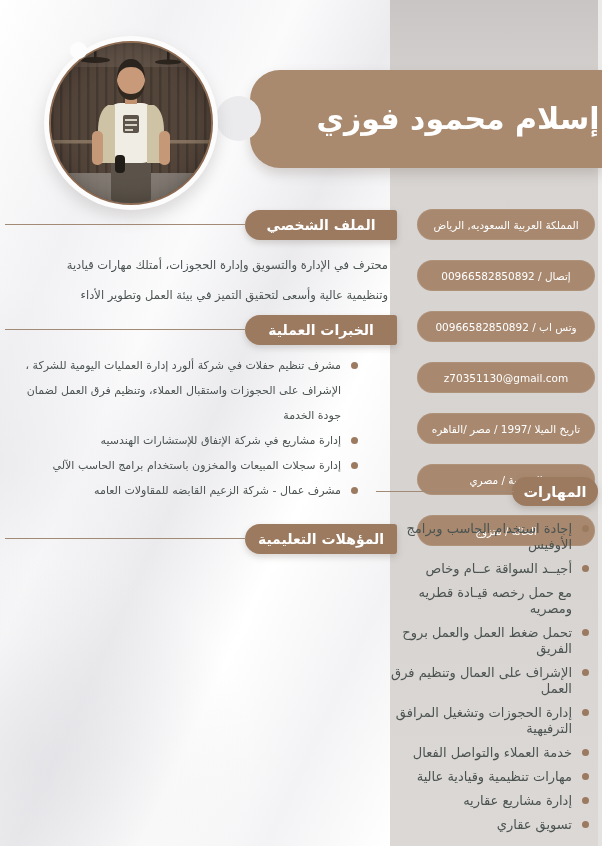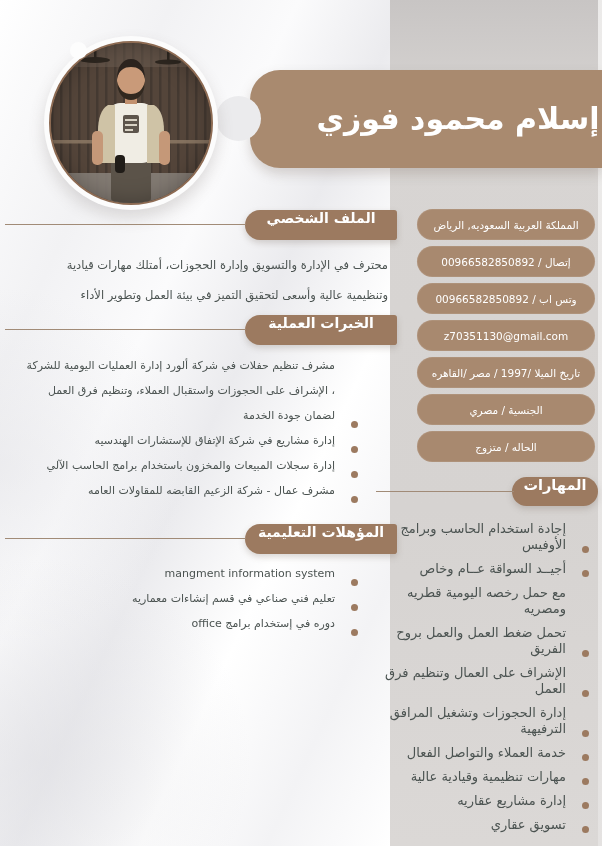--- a/index.html
+++ b/index.html
@@ -41,47 +41,47 @@
   }
   .photo-ring{
     position:absolute;top:5px;left:5px;right:5px;bottom:5px;border-radius:50%;
     border:2px solid #8d6b53;overflow:hidden;background:#4e4036;
   }
   .photo-ring svg{display:block;width:100%;height:100%;}
   .photo-ring::after{content:'';position:absolute;top:0;left:0;right:0;bottom:0;border-radius:50%;
     box-shadow:inset 0 0 22px rgba(0,0,0,.28);}
   .photo-dot{position:absolute;top:42px;left:70px;width:17px;height:17px;border-radius:50%;background:#fdfdfd;}
   
-  .pills{position:absolute;top:209px;right:7px;width:178px;display:flex;flex-direction:column;gap:6px;}
+  .pills{position:absolute;top:209px;right:7px;width:178px;display:flex;flex-direction:column;gap:20px;}
   .pill{
     height:31px;background:var(--pill);border-radius:17px;color:#fff;
     font-size:10.5px;display:flex;align-items:center;justify-content:center;
     padding:0 10px;text-align:center;white-space:nowrap;
     box-shadow:inset 0 0 0 1px rgba(255,255,255,.08);
   }
   
   .ribbon{
     position:absolute;background:var(--ribbon);color:#fff;font-weight:bold;
-    display:flex;align-items:flex-start;justify-content:center;
+    display:flex;align-items:center;justify-content:center;
     box-shadow:0 3px 6px rgba(110,95,82,.25);
   }
   .sec-ribbon{right:205px;width:152px;height:30px;font-size:14px;border-radius:16px 3px 3px 16px;}
   .skills-ribbon{right:4px;width:86px;height:29px;font-size:14.5px;border-radius:15px;}
   .hline{position:absolute;height:1px;background:var(--line);}
   .profile-ribbon{top:210px;} .profile-line{top:224px;left:5px;width:241px;}
   .exp-ribbon{top:315px;}     .exp-line{top:329px;left:5px;width:241px;}
   .edu-ribbon{top:524px;}     .edu-line{top:538px;left:5px;width:241px;}
   .skills-ribbon{top:477px;}  .skills-line{top:491px;left:376px;width:138px;}
   
   .profile-text{
     position:absolute;top:250px;left:32px;right:214px;
     font-size:11.5px;line-height:30px;color:var(--text);text-align:right;
   }
   .list{position:absolute;color:var(--text);}
-  .li{display:flex;align-items:flex-end;gap:16px;text-align:right;}
+  .li{display:flex;align-items:flex-start;gap:10px;text-align:right;}
   .dot{flex:none;width:7px;height:7px;border-radius:50%;background:var(--dot);}
   .no-dot .dot{visibility:hidden;}
   .exp-list{top:353px;left:25px;right:244px;font-size:11px;}
   .exp-list .li{line-height:25px;} .exp-list .dot{margin-top:9px;}
   .edu-list{top:561px;left:25px;right:244px;font-size:11px;}
   .edu-list .li{line-height:25px;} .edu-list .dot{margin-top:9px;}
   .skills-list{top:521px;right:13px;width:214px;font-size:13px;}
   .skills-list .li{line-height:16px;margin-bottom:8px;} .skills-list .dot{margin-top:4px;}
 </style>
 </head>
@@ -185,57 +185,40 @@
       <div class="li">
         <span class="dot"></span>
         <span class="txt">مشرف عمال - شركة الزعيم القابضه للمقاولات العامه</span>
       </div>
     </div>
 
   <div class="ribbon sec-ribbon edu-ribbon">
     <span>المؤهلات التعليمية</span>
   </div>
   <div class="hline edu-line"></div>
-  <div class="list edu-list">
-
-      <div class="li">
-        <span class="dot"></span>
-        <span class="txt">mangment information system</span>
-      </div>
-
-      <div class="li">
-        <span class="dot"></span>
-        <span class="txt">تعليم فني صناعي في قسم إنشاءات معماريه</span>
-      </div>
-
-      <div class="li">
-        <span class="dot"></span>
-        <span class="txt">دوره في إستخدام برامج  office</span>
-      </div>
-    </div>
 
   <div class="ribbon skills-ribbon">
     <span>المهارات</span>
   </div>
   <div class="hline skills-line"></div>
   <div class="list skills-list">
 
       <div class="li">
         <span class="dot"></span>
         <span class="txt">إجادة استخدام الحاسب وبرامج الأوفيس</span>
       </div>
 
       <div class="li">
         <span class="dot"></span>
         <span class="txt">أجيــد السواقة عــام وخاص</span>
       </div>
 
       <div class="li no-dot">
         <span class="dot"></span>
-        <span class="txt">مع حمل رخصه اليومية قطريه ومصريه</span>
+        <span class="txt">مع حمل رخصه قيـادة قطريه ومصريه</span>
       </div>
 
       <div class="li">
         <span class="dot"></span>
         <span class="txt">تحمل ضغط العمل والعمل بروح الفريق</span>
       </div>
 
       <div class="li">
         <span class="dot"></span>
         <span class="txt">الإشراف على العمال وتنظيم فرق العمل</span>

